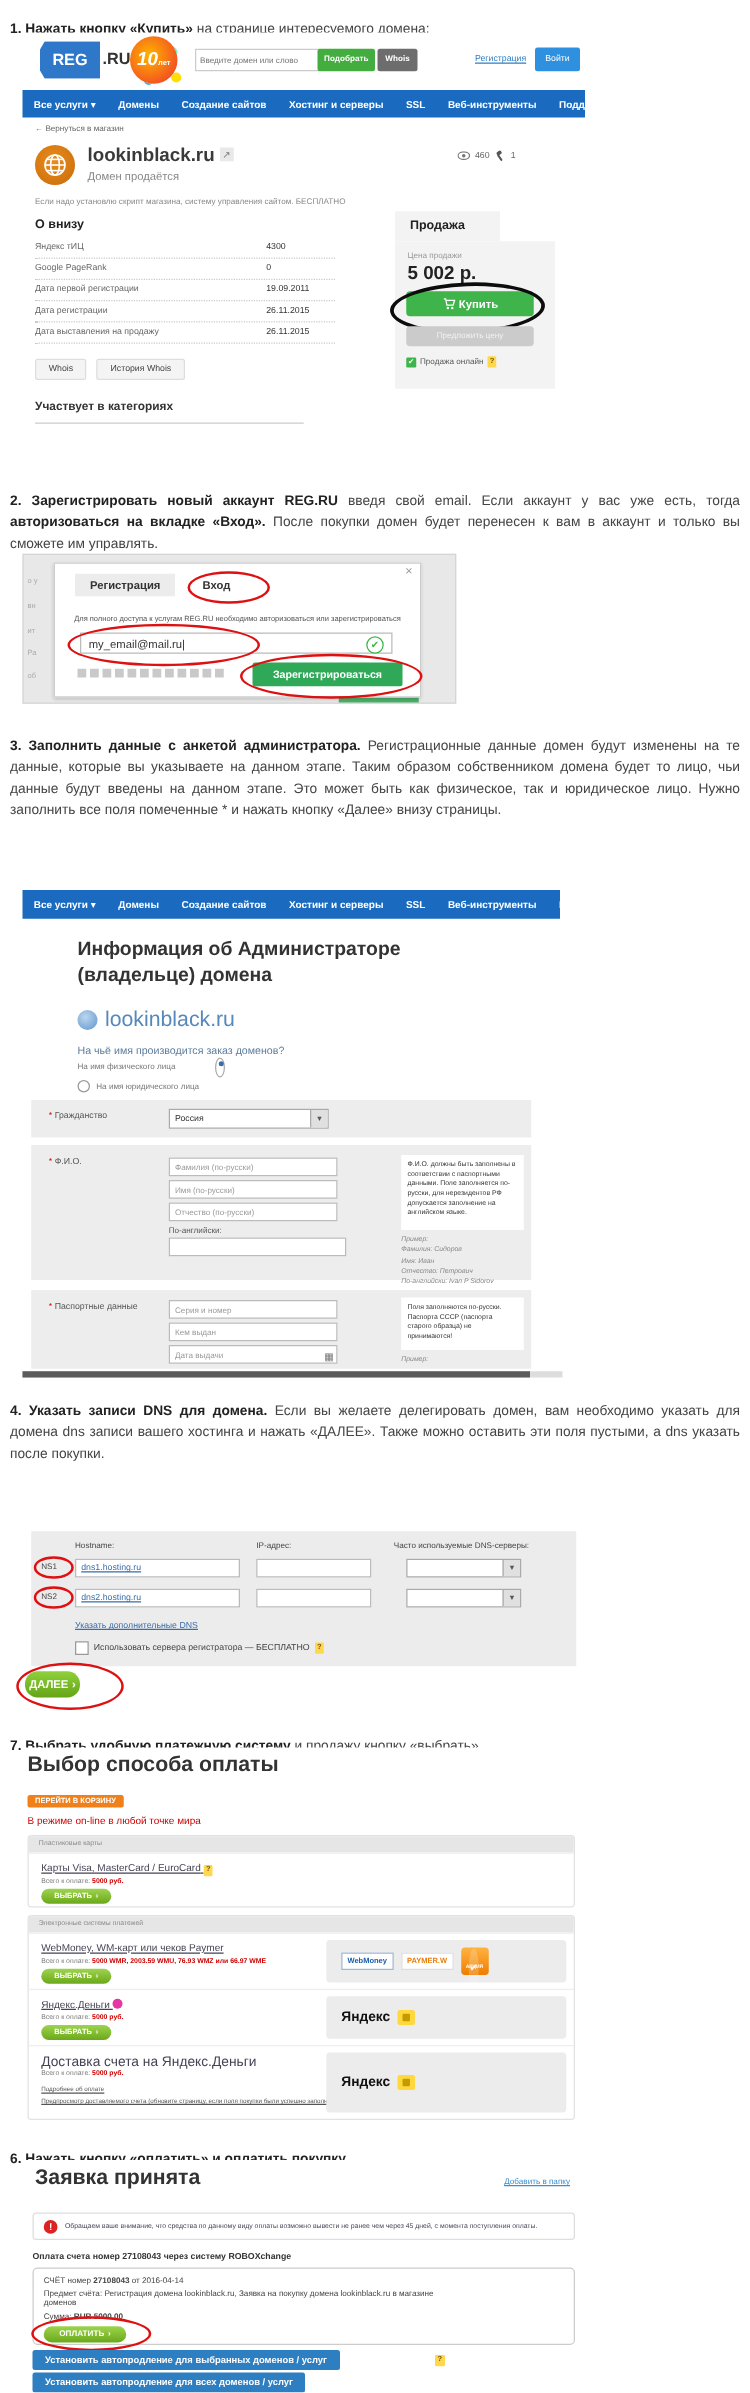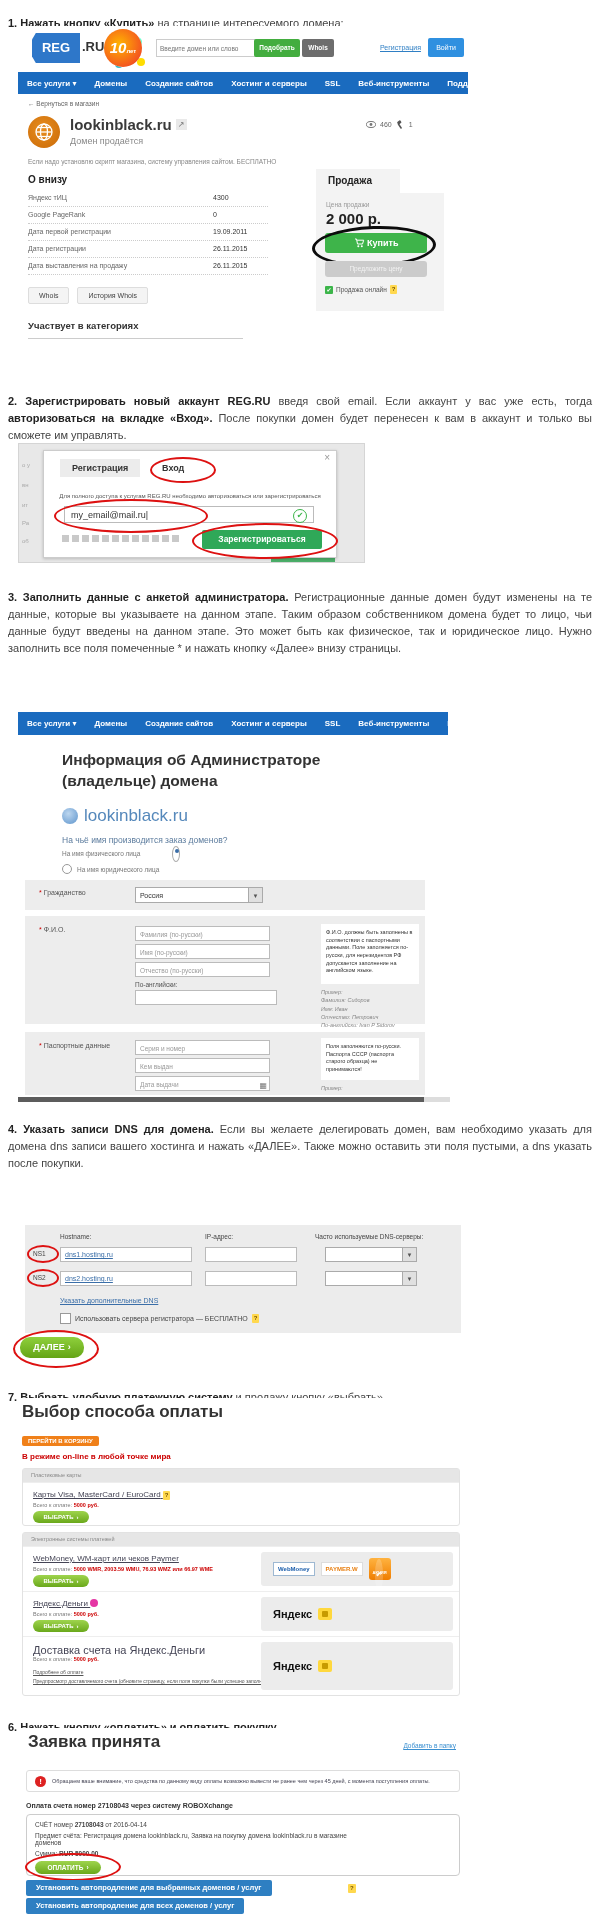--- a/index.html
+++ b/index.html
@@ -114,28 +114,28 @@
   
   .dnspanel{position:absolute;left:7px;top:40px;width:436px;height:108px;background:#ececec;}
   .dns-h{position:absolute;top:8px;font-size:6.5px;color:#444;}
   .dns-in{position:absolute;height:15px;background:#fff;border:1px solid #bbb;box-sizing:border-box;
       font-size:7px;line-height:13px;padding-left:4px;}
   .dns-link{color:#3a6ea8;text-decoration:underline;}
   .nslab{position:absolute;left:8px;font-size:6.5px;color:#444;}
   .morelink{position:absolute;left:35px;top:72px;font-size:7px;color:#3a6ea8;text-decoration:underline;}
   .cbrow{position:absolute;left:35px;top:88px;font-size:7px;color:#444;display:flex;align-items:center;gap:4px;}
   .cb{width:9px;height:9px;background:#fff;border:1px solid #999;}
-  .btn-next{position:absolute;left:2px;top:152px;width:64px;height:21px;border-radius:10px;
+  .btn-next{position:absolute;left:2px;top:152px;width:44px;height:21px;border-radius:10px;
       background:linear-gradient(#8fd03c,#64a416);color:#fff;font-size:9px;font-weight:bold;
       text-align:center;line-height:21px;}
   
   .pay-title{position:absolute;left:4px;top:4px;font-size:17px;font-weight:bold;color:#333;}
   .btn-cart{position:absolute;left:4px;top:38px;background:#f08019;color:#fff;font-size:6px;font-weight:bold;
       text-transform:uppercase;padding:2px 6px;border-radius:2px;}
-  .pay-note{position:absolute;left:4px;top:54px;font-size:8px;font-weight:bold;color:#c00;}
+  .pay-note{position:absolute;left:4px;top:54px;font-size:8px;font-weight:normal;color:#c00;}
   .pay-card{position:absolute;left:4px;width:436px;border:1px solid #e2e2e2;border-radius:3px;background:#fff;}
   .pay-ghead{height:13px;background:#e6e6e6;font-size:5.5px;color:#888;line-height:13px;padding-left:8px;}
   .pay-row{position:relative;border-top:1px solid #eee;}
   .pay-name{position:absolute;left:10px;top:7px;font-size:8px;color:#445;text-decoration:underline;}
   .pay-name.plain{text-decoration:none;font-size:11px;}
   .pay-total{position:absolute;left:10px;top:19px;font-size:5.5px;color:#777;}
   .pay-total b{color:#c00;font-weight:bold;}
   .btn-select{position:absolute;left:10px;top:28px;width:56px;height:12px;border-radius:6px;
       background:linear-gradient(#9ed44d,#6aa81b);color:#fff;font-size:6px;font-weight:bold;
       text-align:center;line-height:12px;}
@@ -239,21 +239,21 @@
       <div class="drow"><span>Дата выставления на продажу</span><span class="val">26.11.2015</span></div>
     </div>
     <div class="whois-btns">
       <span class="gbtn">Whois</span>
       <span class="gbtn">История Whois</span>
     </div>
     <div class="cat-title">Участвует в категориях</div>
     <div class="sale-tab">Продажа</div>
     <div class="sale-box">
       <span class="price-label">Цена продажи</span>
-      <span class="price">2 000 р.</span>
+      <span class="price">5 002 р.</span>
       <div class="btn-buy"><svg style="display:inline;vertical-align:-2px" width="11" height="10" viewBox="0 0 11 10">
             <path d="M1 1h1.5l1 5h5l1.2-3.8H3" fill="none" stroke="#fff" stroke-width="1"></path>
             <circle cx="4.3" cy="8.3" r="1" fill="#fff"></circle>
             <circle cx="7.8" cy="8.3" r="1" fill="#fff"></circle>
           </svg> <span>Купить</span></div>
       <div class="ell black" style="left:-4px;top:33px;width:118px;height:35px;transform:rotate(-2deg)"></div>
       <div class="btn-offer"><span>Предложить цену</span></div>
       <div class="online-row">
         <span class="chk-green">✔</span>
         <span>Продажа онлайн</span>

